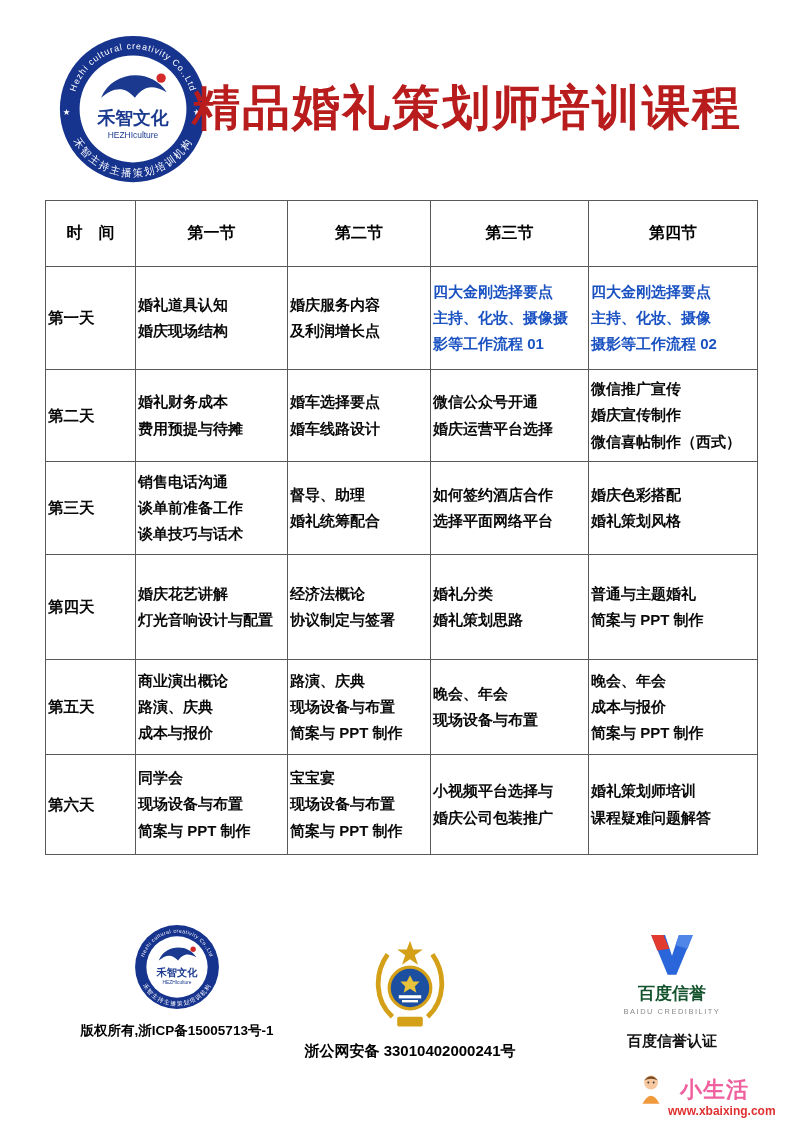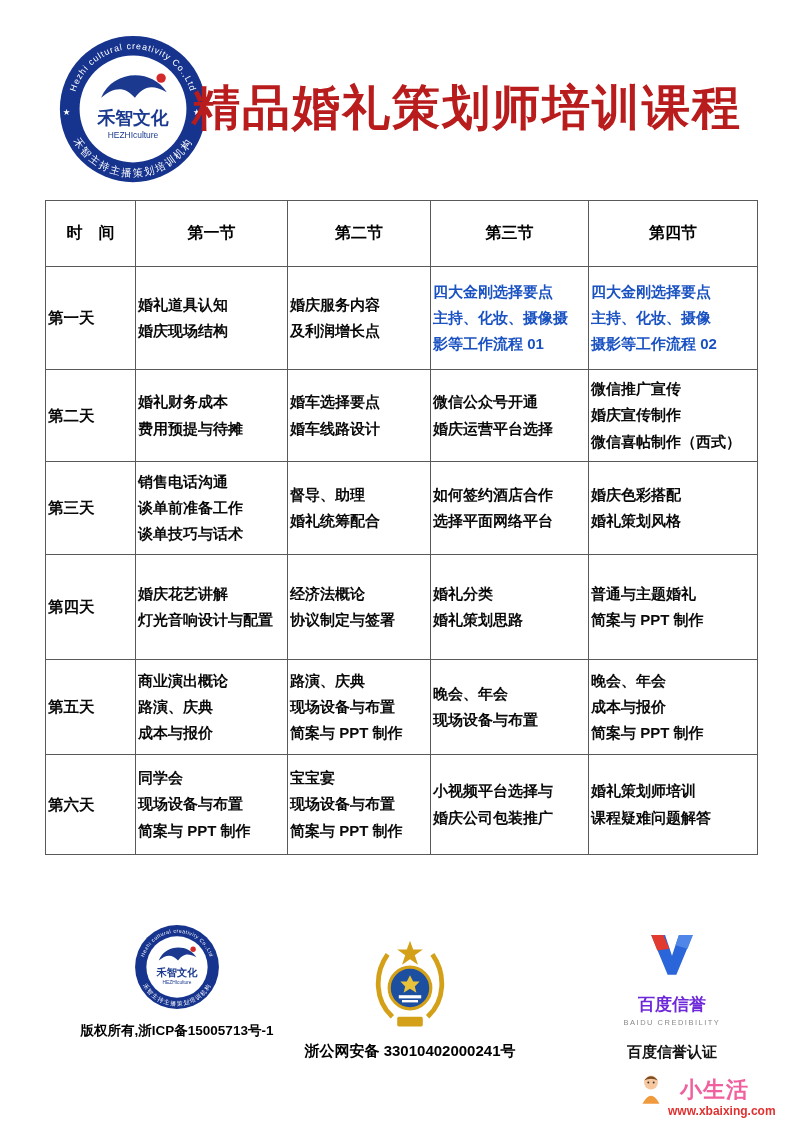--- a/index.html
+++ b/index.html
@@ -31,21 +31,21 @@
   .copyright { margin-top:12px; font-size:13.5px; font-weight:600; color:#000000; }
 
   .footer-center { position:absolute; left:295px; top:940px; width:230px; text-align:center; }
   .badge { width:80px; height:92px; margin:0 auto; }
   .badge svg { width:100%; height:100%; display:block; }
   .police-text { margin-top:10px; font-size:15px; font-weight:800; color:#000; }
 
   .footer-right  { position:absolute; left:592px; top:928px; width:160px; text-align:center; }
   .baidu-logo { width:54px; height:52px; margin:0 auto; }
   .baidu-logo svg { width:100%; height:100%; display:block; }
-  .baidu-name { font-size:17px; font-weight:800; color:#6d28d9; margin-top:13px; }
+  .baidu-name { font-size:17px; font-weight:800; color:#14532d; margin-top:2px; }
   .baidu-sub  { font-size:7.5px; letter-spacing:1.5px; color:#8a8a8a; margin-top:2px; }
   .baidu-cert { font-size:15px; font-weight:800; color:#111; margin-top:16px; }
 
   
   .watermark { position:absolute; right:12px; top:1074px; width:150px; }
   .wm-row { display:flex; align-items:center; justify-content:flex-start; gap:16px; }
   .wm-mascot { width:26px; height:32px; }
   .wm-mascot svg { width:100%; height:100%; display:block; }
   .wm-name { font-size:22px; font-weight:800; color:#f0609e; letter-spacing:1px; }
   .wm-url  { font-size:12px; font-weight:700; color:#e03131; margin-left:30px; margin-top:-2px; }

